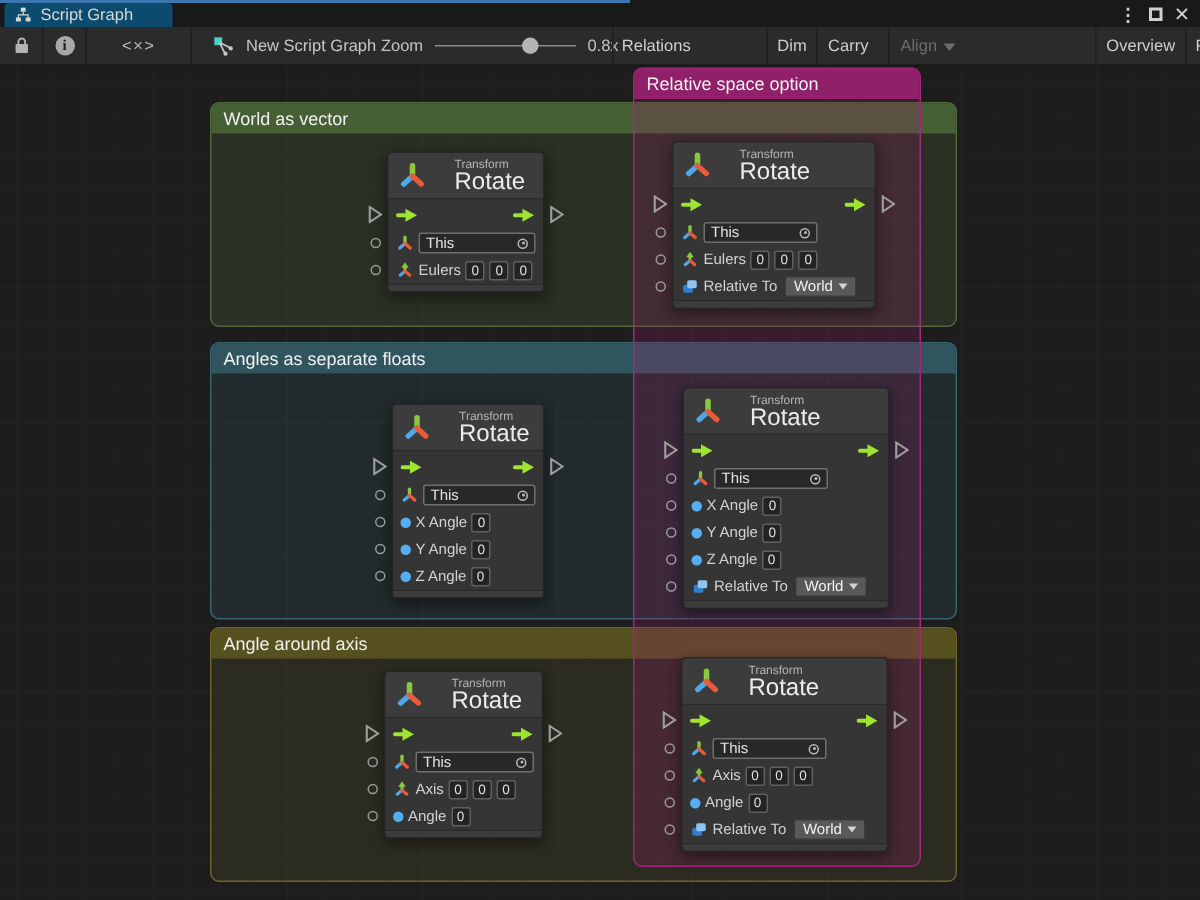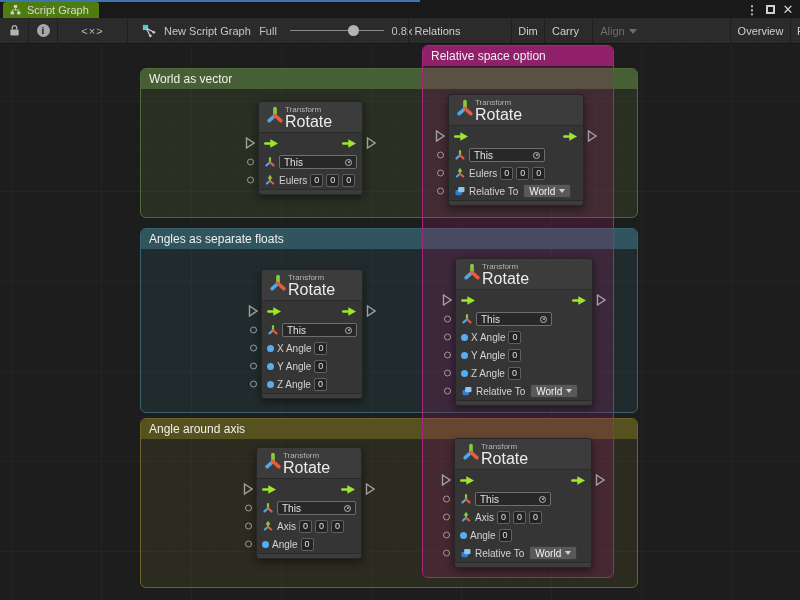--- a/index.html
+++ b/index.html
@@ -3,23 +3,23 @@
 <meta charset="utf-8">
 <style>
   * { box-sizing: border-box; margin: 0; padding: 0; }
   html,body { width:800px; height:600px; overflow:hidden; background:#1d1d1d;
               font-family:"Liberation Sans", sans-serif; }
   .app { position:relative; width:800px; height:600px; background:#1d1d1d; }
 
   
   .titlebar { position:absolute; top:0; left:0; width:800px; height:18px; background:#191919; }
   .focusline { position:absolute; top:0; left:0; width:420px; height:2px; background:#3c76ae; }
-  .tab { position:absolute; left:3px; top:2px; height:16px; background:#4d7c0f;
+  .tab { position:absolute; left:3px; top:2px; height:16px; background:#0c4a6e;
          border-radius:3px 3px 0 0; display:flex; align-items:center; gap:5px;
-         padding:0 10px 0 6px; color:#d8d8d8; font-size:11px; }
+         padding:0 26px 0 6px; color:#d8d8d8; font-size:11px; }
   .winctrl { position:absolute; top:2px; height:15px; display:flex; align-items:center;
              justify-content:center; color:#cfcfcf; font-size:12px; width:16px; cursor:default; }
   .wc-menu { right:40px; letter-spacing:0; font-weight:bold; }
   .wc-max  { right:22px; }
   .wc-max span { width:9px; height:9px; border:2px solid #cfcfcf; display:block; }
   .wc-close{ right:4px; font-size:13px; }
 
   
   .toolbar { position:absolute; top:18px; left:0; width:800px; height:26px; background:#2b2b2b;
              border-bottom:1px solid #161616; color:#c8c8c8; font-size:11px; }
@@ -72,21 +72,21 @@
   .g-teal    { background:rgba(62,130,142,0.14); border-color:#38636e; }
   .g-teal .ghead    { background:#31555e; }
   .g-yellow  { background:rgba(150,136,44,0.13); border-color:#6d6428; }
   .g-yellow .ghead  { background:#57511f; }
   .g-magenta { background:rgba(160,32,112,0.22); border-color:#a3277c; }
   .g-magenta .ghead { background:#8f2069; }
 
   
   .node { position:absolute; background:#353535; border:1px solid #262626; border-radius:3px;
           box-shadow:0 3px 9px rgba(0,0,0,.45); }
-  .nhead { display:flex; gap:0; background:#3c3c3c; border-bottom:1px solid #2a2a2a;
+  .nhead { display:flex; align-items:center; gap:18px; background:#3c3c3c; border-bottom:1px solid #2a2a2a;
            padding:3px 8px 3px 6px; border-radius:3px 3px 0 0; }
   .ntype { font-size:8px; color:#b4b4b4; line-height:10px; }
   .nname { font-size:16px; color:#ececec; line-height:14px; }
   .nfoot { height:5px; background:#3c3c3c; border-top:1px solid #2a2a2a; border-radius:0 0 3px 3px; }
   .nrow  { position:relative; height:18px; display:flex; align-items:center; gap:3px;
            padding:0 5px; font-size:10px; color:#d2d2d2; }
   .nrow.flow { height:20px; justify-content:space-between; }
   .port-c { position:absolute; left:-12px; top:50%; transform:translateY(-50%);
             width:7px; height:7px; border:1px solid #9a9a9a; border-radius:50%; }
   .port-t { position:absolute; left:-14px; top:50%; transform:translateY(-50%); line-height:0; }
@@ -190,21 +190,21 @@
       <span>&lt;×&gt;</span>
     </div>
     <div class="abs tb-new">
       <span>
           <svg width="14" height="14" viewBox="0 0 16 16">
             <use href="#sym-newgraph"></use>
           </svg>
         </span>
       <span>New Script Graph</span>
     </div>
-    <div class="abs tb-zoomlbl">Full</div>
+    <div class="abs tb-zoomlbl">Zoom</div>
     <div class="abs tb-track">
       <div class="track-line">
         <div class="track-handle"></div>
       </div>
     </div>
     <div class="abs tb-zoomval">0.8x</div>
 
     <div class="tbtn b-relations">Relations</div>
     <div class="tbtn active b-values">Values</div>
     <div class="tbtn b-dim">Dim</div>

